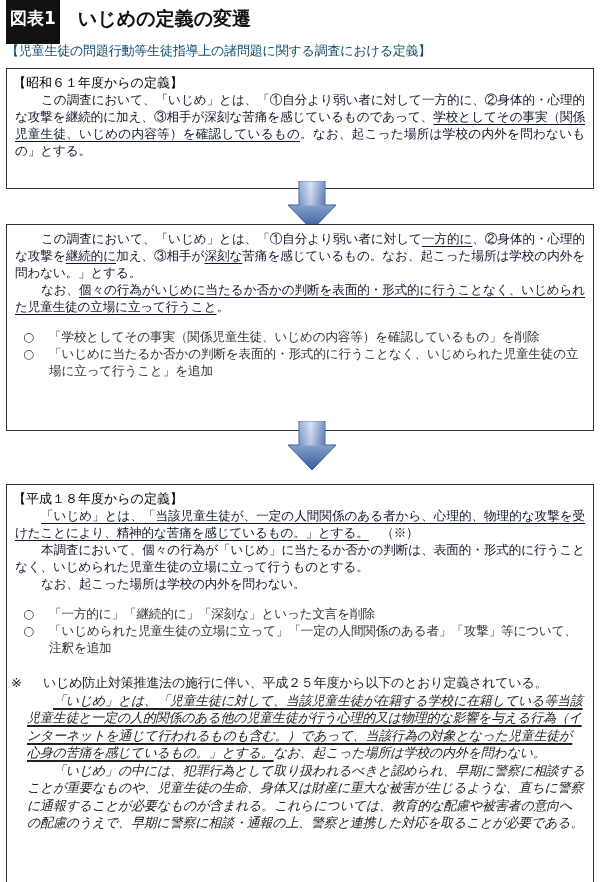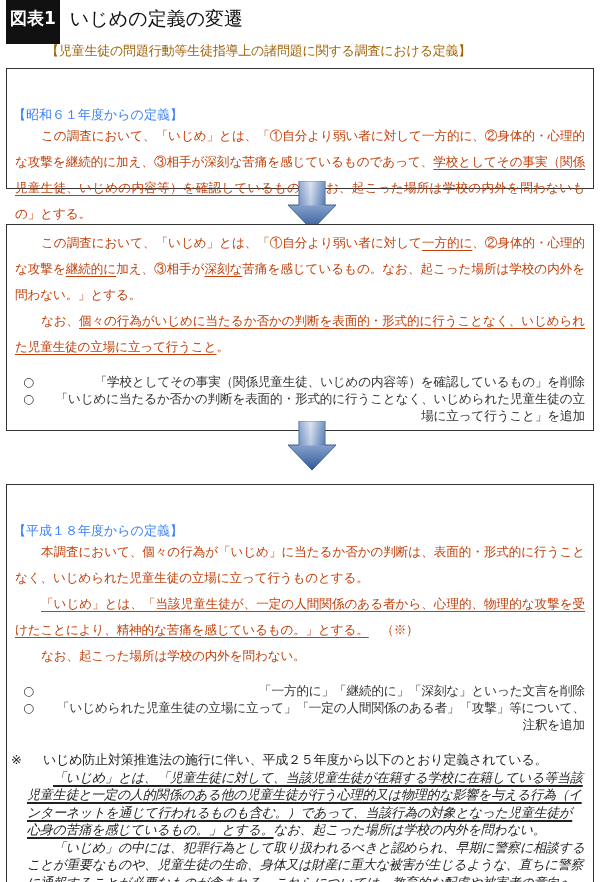--- a/index.html
+++ b/index.html
@@ -1,38 +1,38 @@
 <!DOCTYPE html>
 <html><head>
 <meta charset="utf-8">
 <style>
   * { box-sizing: border-box; margin: 0; padding: 0; }
   html, body { width: 600px; height: 882px; background: #ffffff; overflow: hidden; }
   body { position: relative; font-family: "DejaVu Sans", "Liberation Sans", sans-serif; color: #222; }
 
   .fig-title { position: absolute; left: 6px; top: 6px; height: 24px; display: flex; align-items: center; }
   .fig-badge { background: #111; color: #fff; font-size: 17px; font-weight: bold; padding: 15px 4px; line-height: 22px; }
-  .fig-text { font-size: 19px; font-weight: normal; color: #111; margin-left: 10px; line-height: 22px; }
+  .fig-text { font-size: 19px; font-weight: bold; color: #111; margin-left: 18px; line-height: 22px; }
 
-  .subtitle { position: absolute; left: 6px; top: 42px; font-size: 13px; color: #a16207; white-space: nowrap; letter-spacing: -0.2px; margin-left: 40px; }
+  .subtitle { position: absolute; left: 6px; top: 42px; font-size: 13px; color: #0c4a6e; white-space: nowrap; letter-spacing: -0.2px; }
 
   .box { position: absolute; left: 6px; width: 588px; border: 1.5px solid #333; background: #fff; padding: 5px 8px 4px 8px; }
   .box1 { top: 68px; height: 121px; }
   .box2 { top: 224px; height: 207px; }
   .box3 { top: 484px; height: 504px; }
 
-  .box-head { font-size: 13px; color: #3b82f6; line-height: 17px; margin-left: -2px; margin-top: 32px; }
-  .para { font-family: "DejaVu Serif", "Liberation Serif", serif; font-size: 12.6px; line-height: 26px; color: #c2410c; text-align: justify; letter-spacing: -0.15px; }
+  .box-head { font-size: 13px; color: #000000; line-height: 17px; margin-left: -2px; }
+  .para { font-family: "DejaVu Serif", "Liberation Serif", serif; font-size: 12.6px; line-height: 17px; color: #0f172a; text-align: justify; letter-spacing: -0.15px; }
   .indent { text-indent: 26px; }
   .u { text-decoration: underline; text-underline-offset: 3px; text-decoration-thickness: 1px; }
 
   .bullets { margin-top: 13px; }
   .bullet { display: flex; font-family: "DejaVu Serif", "Liberation Serif", serif; font-size: 12.6px; line-height: 17px; color: #333; letter-spacing: -0.15px; }
   .bullet-mark { width: 34px; flex: none; padding-left: 8px; }
-  .bullet-text { flex: 1; text-align: right; }
+  .bullet-text { flex: 1; }
 
   .note { margin-top: 18px; font-family: "DejaVu Sans", "Liberation Sans", sans-serif; font-size: 13px; line-height: 17.5px; color: #222; letter-spacing: -0.2px; }
   .note-head { display: flex; margin-left: -4px; }
   .note-mark { width: 22px; flex: none; }
   .note-body { padding-left: 12px; font-style: italic; }
   .note .u { text-decoration-thickness: 1.5px; }
 
   .arrow { position: absolute; left: 287px; width: 50px; height: 50px; }
   .arrow1 { top: 181px; }
   .arrow2 { top: 421px; }
@@ -94,22 +94,22 @@
       <stop offset="0" stop-color="#dbe3f1"></stop>
       <stop offset="1" stop-color="#2f5b9e"></stop>
     </linearGradient>
   </defs>
   <path d="M12 0 H38 V24 H49 L25 49 L1 24 H12 Z" fill="url(#ag2v)" stroke="#3d5f92" stroke-width="1"></path>
   <rect x="12.5" y="0.5" width="25" height="24" fill="url(#ag2)" opacity="0.6"></rect>
 </svg>
 
 <div class="box box3">
   <div class="box-head">【平成１８年度からの定義】</div>
+  <p class="para indent"><span class="u">「いじめ」とは、「当該児童生徒が、一定の人間関係のある者から、心理的、物理的な攻撃を受けたことにより、精神的な苦痛を感じているもの。」とする。</span><span>　（※）</span></p>
   <p class="para indent">本調査において、個々の行為が「いじめ」に当たるか否かの判断は、表面的・形式的に行うことなく、いじめられた児童生徒の立場に立って行うものとする。</p>
-  <p class="para indent"><span class="u">「いじめ」とは、「当該児童生徒が、一定の人間関係のある者から、心理的、物理的な攻撃を受けたことにより、精神的な苦痛を感じているもの。」とする。</span><span>　（※）</span></p>
   <p class="para indent">なお、起こった場所は学校の内外を問わない。</p>
   <div class="bullets">
     <div class="bullet">
       <span class="bullet-mark">○</span>
       <span class="bullet-text">「一方的に」「継続的に」「深刻な」といった文言を削除</span>
     </div>
     <div class="bullet">
       <span class="bullet-mark">○</span>
       <span class="bullet-text">「いじめられた児童生徒の立場に立って」「一定の人間関係のある者」「攻撃」等について、注釈を追加</span>
     </div>

